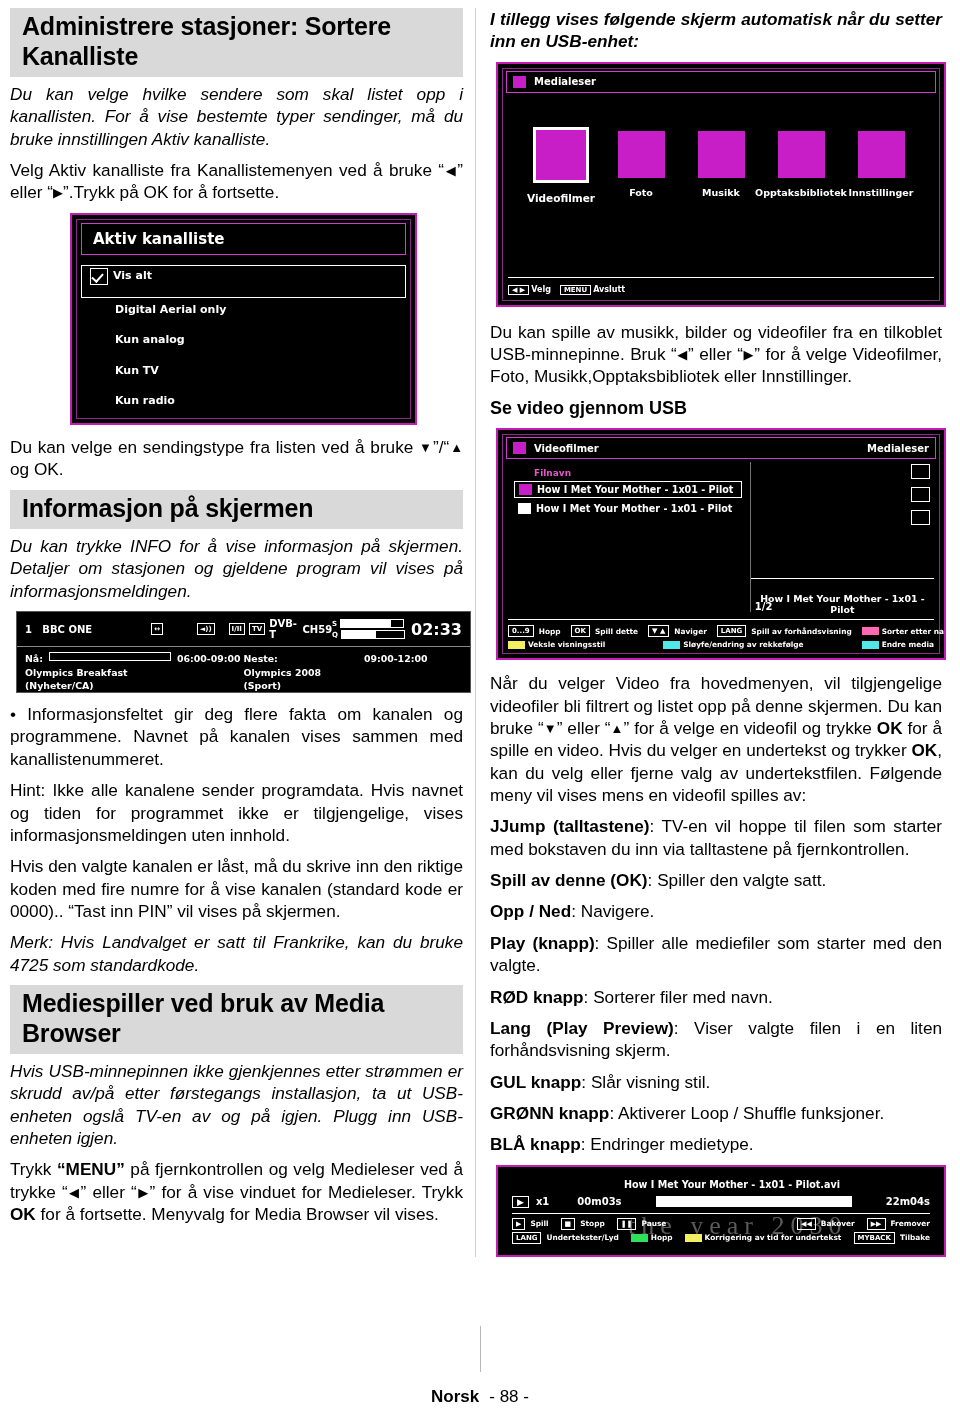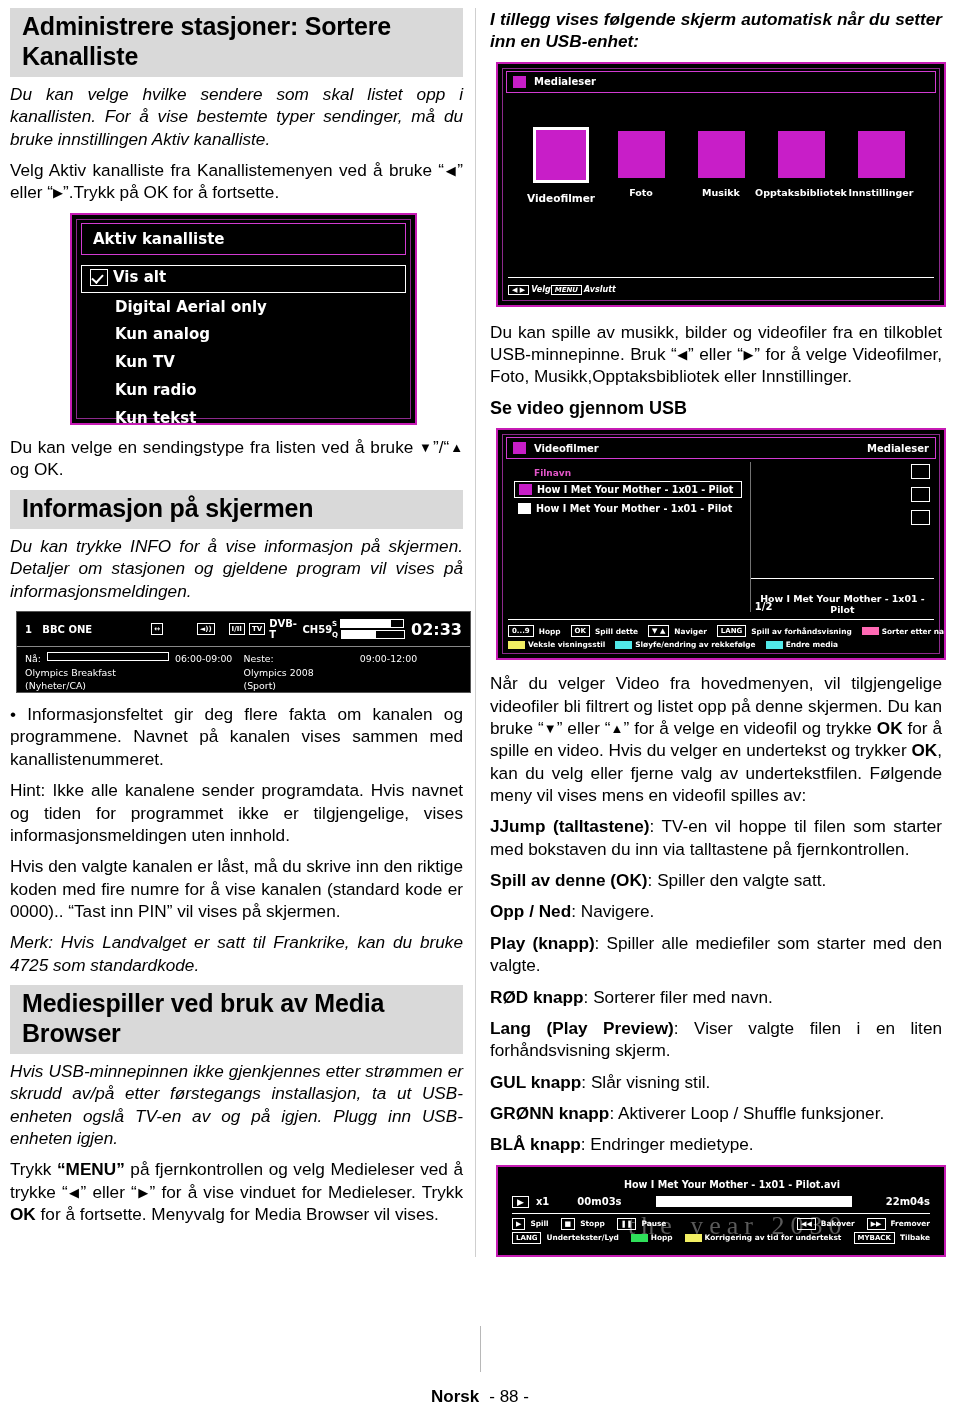--- a/index.html
+++ b/index.html
@@ -72,22 +72,22 @@
   
   #akt-menu{width:347px;height:212px;margin:6px 0 0 60px;}
   #akt-menu .title{
     border:1px solid #d23bd2;
     margin:8px 9px 0 9px;height:30px;
     display:flex;align-items:center;padding-left:11px;
     font-size:15px;font-weight:bold;
   }
   #akt-menu ul{list-style:none;margin:10px 0 0 0;padding:0;}
   #akt-menu li{
-    font-size:15px;font-weight:bold;
-    padding:2px 0 4px 34px;
+    font-size:11px;font-weight:bold;
+    padding:2px 0 12px 34px;
     margin:0 9px 2px 9px;
     line-height:1.32;
   }
   #akt-menu li.sel{
     border:1px solid #ffffff;
     padding-left:8px;
     display:flex;align-items:center;gap:5px;
     margin-bottom:3px;
   }
   .chk{
@@ -105,54 +105,54 @@
     font-family:"DejaVu Sans",sans-serif;color:#fff;margin:4px 0 10px 6px;position:relative;}
   #infobar .row1{display:flex;align-items:center;height:34px;border-bottom:1px solid #888;padding:0 8px;font-size:10px;font-weight:bold;gap:0;}
   #infobar .row1 .num{width:28px;}
   #infobar .row1 .chan{width:96px;}
   #infobar .row1 .ic{border:1px solid #fff;font-size:7px;padding:0 2px;margin-right:4px;line-height:10px;}
   #infobar .sq{display:flex;flex-direction:column;justify-content:center;gap:2px;margin-left:auto;margin-right:6px;}
   #infobar .sq div{display:flex;align-items:center;gap:3px;font-size:7px;}
   #infobar .meter{width:62px;height:7px;border:1px solid #fff;}
   #infobar .meter i{display:block;height:100%;background:#fff;}
   #infobar .clock{font-size:16px;font-weight:bold;}
-  #infobar .row2{display:flex;padding:5px 8px 12px 8px;font-size:9.4px;font-weight:normal;line-height:1.45;}
+  #infobar .row2{display:flex;padding:5px 8px 12px 8px;font-size:9.4px;font-weight:bold;line-height:1.45;}
   #infobar .cell{width:50%;}
   #infobar .pbar{display:inline-block;width:120px;height:7px;border:1px solid #fff;vertical-align:1px;margin:0 6px;}
 
   
   #medialeser{width:450px;height:245px;margin:6px 0 0 6px;}
   #ml-icons{display:flex;justify-content:space-between;padding:38px 26px 0 26px;position:relative;z-index:2;}
   .ml-item{display:flex;flex-direction:column;align-items:center;width:74px;}
   .ml-box{width:47px;height:47px;background:#c81ec8;box-sizing:border-box;}
   .ml-item.cur .ml-box{width:56px;height:56px;border:3px solid #fff;margin:-4px 0;}
   .ml-lab{font-size:9.5px;font-weight:bold;margin-top:9px;text-align:center;white-space:nowrap;}
   .ml-item.cur .ml-lab{margin-top:13px;font-size:10.5px;}
   #ml-foot{position:absolute;left:10px;right:10px;bottom:10px;z-index:2;}
   #ml-foot .sep{border-top:1px solid #fff;margin-bottom:7px;}
-  #ml-foot .keys{display:flex;align-items:flex-end;font-size:8px;font-weight:bold;font-style:italic;}
+  #ml-foot .keys{display:flex;gap:9px;align-items:flex-end;font-size:8px;font-weight:bold;}
   .keybtn{border:1px solid #fff;padding:0 3px;font-size:7px;line-height:10px;margin-right:2px;}
 
   
   #videobrowser{width:450px;height:232px;margin:4px 0 12px 6px;}
   #vb-body{position:absolute;left:10px;right:10px;top:32px;bottom:46px;display:flex;z-index:2;}
   #vb-left{width:57%;border-right:1px solid #737373;padding:6px 8px 0 6px;box-sizing:border-box;}
   #vb-right{width:43%;padding:4px 6px 0 8px;box-sizing:border-box;position:relative;}
   .filnavn{color:#e255c8;font-size:9px;font-weight:bold;margin-left:20px;}
   .vrow{display:flex;align-items:center;gap:5px;font-size:9.6px;font-weight:bold;padding:2px 4px;margin-top:3px;}
   .vrow.sel{border:1px solid #fff;}
   .vico{width:13px;height:11px;background:#c81ec8;flex:none;}
   .vico.alt{background:#fff;}
   #vb-right .sidebtns{position:absolute;right:4px;top:2px;display:flex;flex-direction:column;gap:8px;}
   .sbtn{width:17px;height:13px;border:1.5px solid #fff;}
   #vb-right .prevtitle{position:absolute;left:0;right:0;top:116px;border-top:1px solid #fff;padding-top:14px;text-align:center;font-size:9.4px;font-weight:bold;}
   #vb-right .pageno{position:absolute;left:4px;bottom:0;font-size:10px;font-weight:bold;}
   #vb-foot{position:absolute;left:10px;right:10px;bottom:6px;z-index:2;}
   #vb-foot .sep{border-top:1px solid #fff;margin-bottom:5px;}
-  #vb-foot .krow{display:flex;align-items:center;gap:10px;font-size:7.4px;font-weight:bold;margin-bottom:3px;}
+  #vb-foot .krow{display:flex;align-items:center;gap:10px;font-size:7.4px;font-weight:bold;margin-bottom:3px;justify-content:space-between;}
   #vb-foot .kitem{display:flex;align-items:center;gap:3px;white-space:nowrap;}
   .cchip{width:17px;height:8px;display:inline-block;}
 
   
   #player{width:450px;height:92px;margin:4px 0 0 6px;}
   #pl-body{position:absolute;inset:6px;z-index:2;padding:4px 8px;box-sizing:border-box;text-align:center;}
   #pl-title{font-size:9.6px;font-weight:bold;margin:2px 0 6px 22px;}
   #pl-row{display:flex;align-items:center;font-size:10px;font-weight:bold;}
   #pl-row .pbtn{border:1.5px solid #fff;padding:0 4px;font-size:9px;margin-right:7px;}
   #pl-row .x1{margin-right:28px;}

